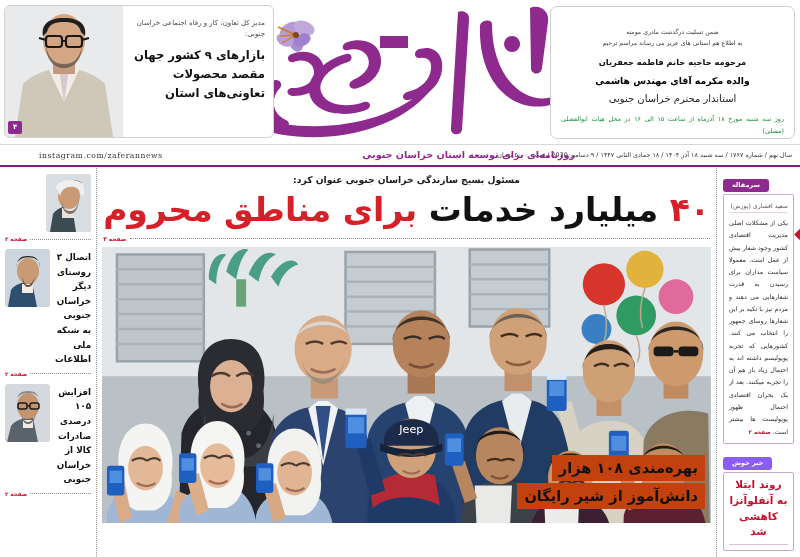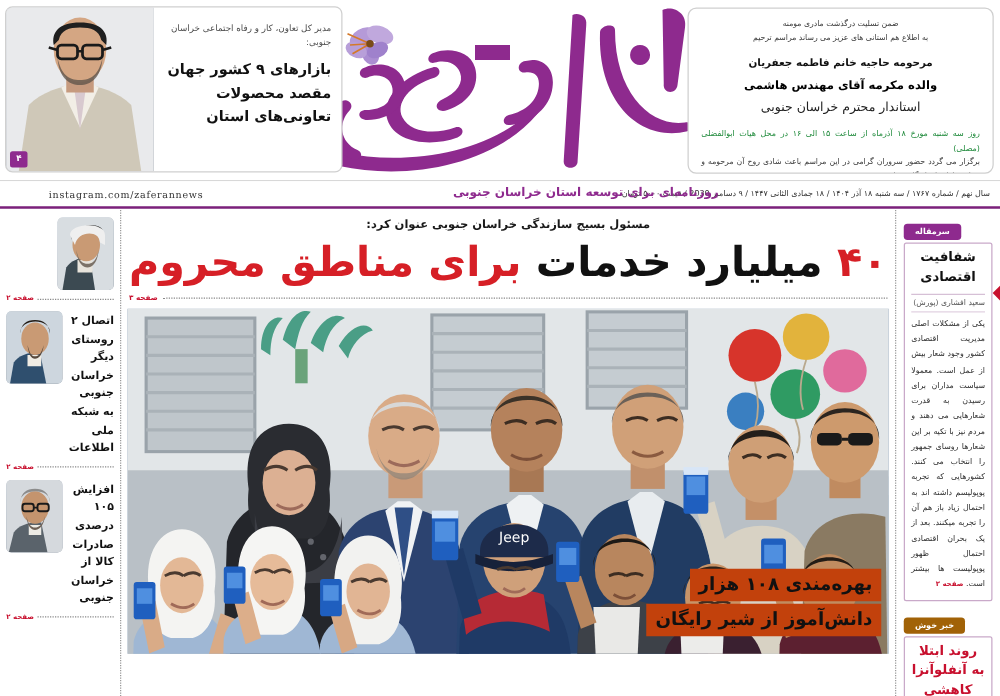--- a/index.html
+++ b/index.html
@@ -30,21 +30,21 @@
   }
 
   
   .obit-box {
     position: absolute;
     top: 6px; right: 5px;
     width: 245px; height: 133px;
     border: 1px solid #cfcfcf;
     border-radius: 7px;
     background: #fff;
-    padding: 8px 10px 5px 10px;
+    padding: 20px 10px 5px 10px;
     text-align: center;
     overflow: hidden;
     z-index: 6;
   }
   .obit-line { font-size: 6.2px; color: #3a3a3a; line-height: 1.75; }
   .obit-name { font-size: 8.3px; font-weight: bold; color: #111; margin-top: 7px; line-height: 1.5; }
   .obit-name2 { font-size: 9.3px; font-weight: bold; color: #000; margin-top: 6px; line-height: 1.5; }
   .obit-sub { font-size: 10px; color: #222; margin-top: 3px; line-height: 1.5; }
   .obit-green { font-size: 6.4px; color: #1f8a3b; margin-top: 8px; line-height: 1.8; text-align: justify; direction: rtl; }
   .obit-gray { font-size: 6.2px; color: #3a3a3a; line-height: 1.75; text-align: justify; }
@@ -162,21 +162,21 @@
   .side-badge {
     display: inline-block;
     background: #8e2a8e;
     color: #fff;
     font-size: 6.5px;
     font-weight: bold;
     padding: 2px 9px 3px 9px;
     border-radius: 3px;
     margin-bottom: 2px;
   }
-  .side-badge.green { background: #a16207; }
+  .side-badge.green { background: #8b5cf6; }
   .badge-row { text-align: left; }
   .side-box {
     border: 1px solid #c9a9c9;
     border-radius: 2px;
     background: #fff;
     padding: 4px 5px 5px 5px;
     margin-bottom: 6px;
   }
   .side-title {
     font-size: 10.6px;
@@ -408,21 +408,20 @@
 
   <div class="body-grid">
 
     <div class="col-right">
       <div class="diamond"></div>
 
       <div class="badge-row">
         <span class="side-badge">سرمقاله</span>
       </div>
       <div class="side-box">
-        <div class="side-title">شفافیت اقتصادی</div>
         <div class="side-author">سعید افشاری (پورش)</div>
         <div class="side-body"><span>یکی از مشکلات اصلی مدیریت اقتصادی کشور وجود شعار بیش از عمل است. معمولا سیاست مداران برای رسیدن به قدرت شعارهایی می دهند و مردم نیز با تکیه بر این شعارها روسای جمهور را انتخاب می کنند. کشورهایی که تجربه پوپولیسم داشته اند به احتمال زیاد باز هم آن را تجربه میکنند. بعد از یک بحران اقتصادی احتمال ظهور پوپولیست ها بیشتر است.</span> <span class="pg-ref">صفحه ۲</span></div>
       </div>
 
       <div class="badge-row">
         <span class="side-badge green">خبر خوش</span>
       </div>
       <div class="side-box">
         <div class="side-title red">روند ابتلا به آنفلوآنزا کاهشی شد</div>
 

